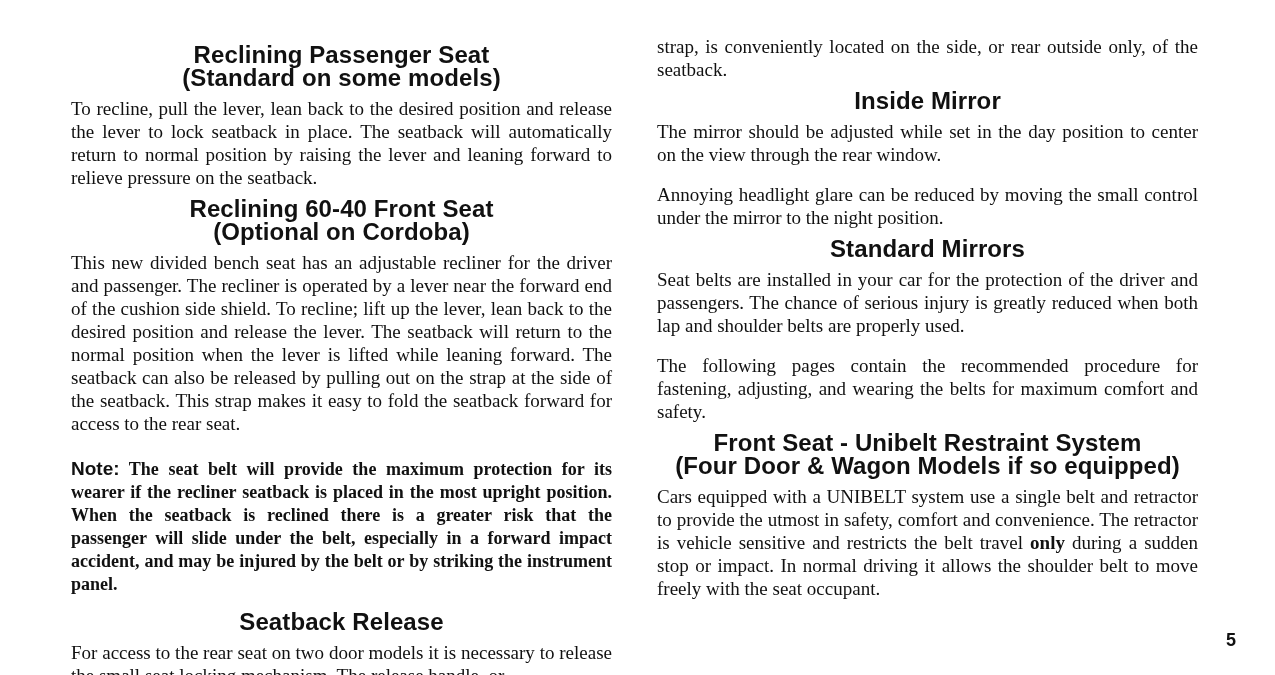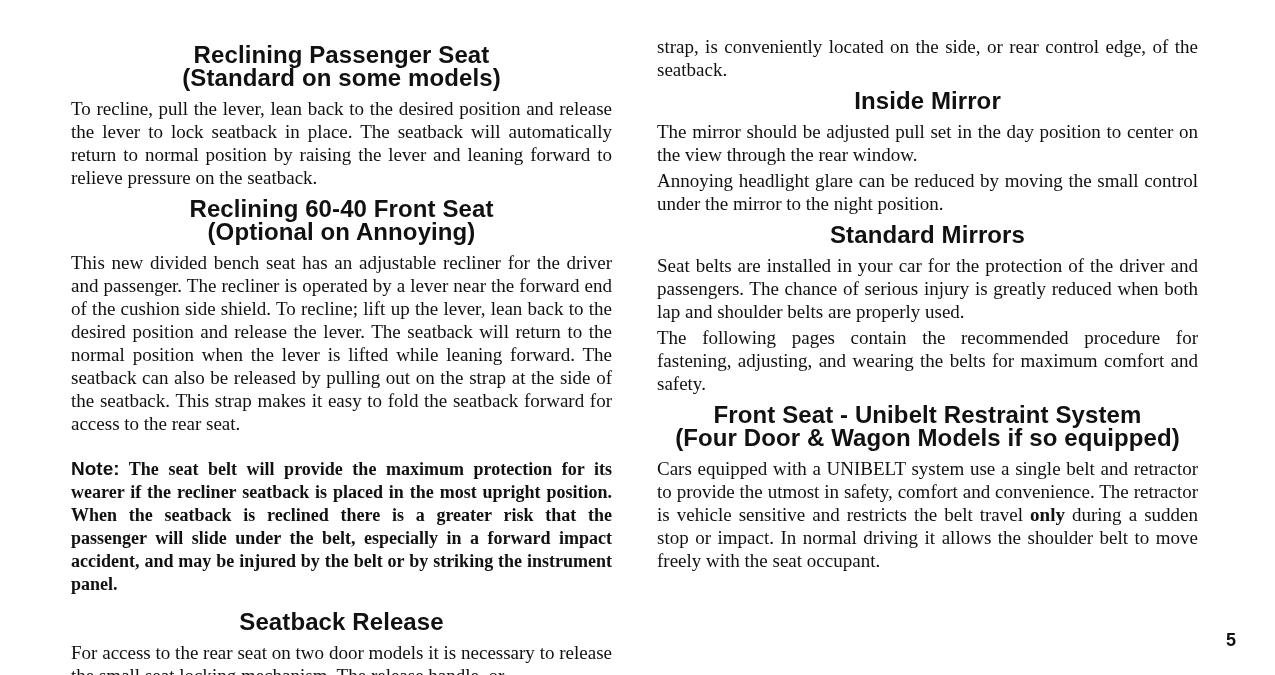--- a/index.html
+++ b/index.html
@@ -17,21 +17,21 @@
     text-align: center;
   }
   p {
     font-family: "Liberation Serif", serif;
     font-size: 19px;
     line-height: 23px;
     margin: 0;
     text-align: justify;
     text-align-last: left;
   }
-  p + p { margin-top: 3px; }
+  p + p { margin-top: 17px; }
   .section { margin-bottom: 6px; }
   .note p {
     font-weight: bold;
     font-size: 18px;
     line-height: 23px;
   }
   .note-label {
     font-family: "Liberation Sans", sans-serif;
     font-weight: bold;
     font-size: 19px;
@@ -56,45 +56,45 @@
     <h2>
       <span>Reclining Passenger Seat</span><br>
       <span>(Standard on some models)</span>
     </h2>
     <p>To recline, pull the lever, lean back to the desired position and release the lever to lock seatback in place. The seatback will automatically return to normal position by raising the lever and leaning forward to relieve pressure on the seatback.</p>
   </div>
 
   <div class="section">
     <h2>
       <span>Reclining 60-40 Front Seat</span><br>
-      <span>(Optional on Annoying)</span>
+      <span>(Optional on Cordoba)</span>
     </h2>
     <p>This new divided bench seat has an adjustable recliner for the driver and passenger. The recliner is operated by a lever near the forward end of the cushion side shield. To recline; lift up the lever, lean back to the desired position and release the lever. The seatback will return to the normal position when the lever is lifted while leaning forward. The seatback can also be released by pulling out on the strap at the side of the seatback. This strap makes it easy to fold the seatback forward for access to the rear seat.</p>
   </div>
 
   <div class="note">
     <p><span class="note-label">Note:</span><span> The seat belt will provide the maximum protection for its wearer if the recliner seatback is placed in the most upright position. When the seatback is reclined there is a greater risk that the passenger will slide under the belt, especially in a forward impact accident, and may be injured by the belt or by striking the instrument panel.</span></p>
   </div>
 
   <div class="section">
     <h2>Seatback Release</h2>
     <p>For access to the rear seat on two door models it is necessary to release the small seat locking mechanism. The release handle, or</p>
   </div>
 
 </div>
 
 <div class="col col-right">
 
   <div class="section">
-    <p>strap, is conveniently located on the side, or rear control edge, of the seatback.</p>
+    <p>strap, is conveniently located on the side, or rear outside only, of the seatback.</p>
   </div>
 
   <div class="section">
     <h2>Inside Mirror</h2>
-    <p>The mirror should be adjusted pull set in the day position to center on the view through the rear window.</p>
+    <p>The mirror should be adjusted while set in the day position to center on the view through the rear window.</p>
     <p>Annoying headlight glare can be reduced by moving the small control under the mirror to the night position.</p>
   </div>
 
   <div class="section">
     <h2>Standard Mirrors</h2>
   </div>
 
   <div class="section">
     <p>Seat belts are installed in your car for the protection of the driver and passengers. The chance of serious injury is greatly reduced when both lap and shoulder belts are properly used.</p>
     <p>The following pages contain the recommended procedure for fastening, adjusting, and wearing the belts for maximum comfort and safety.</p>

